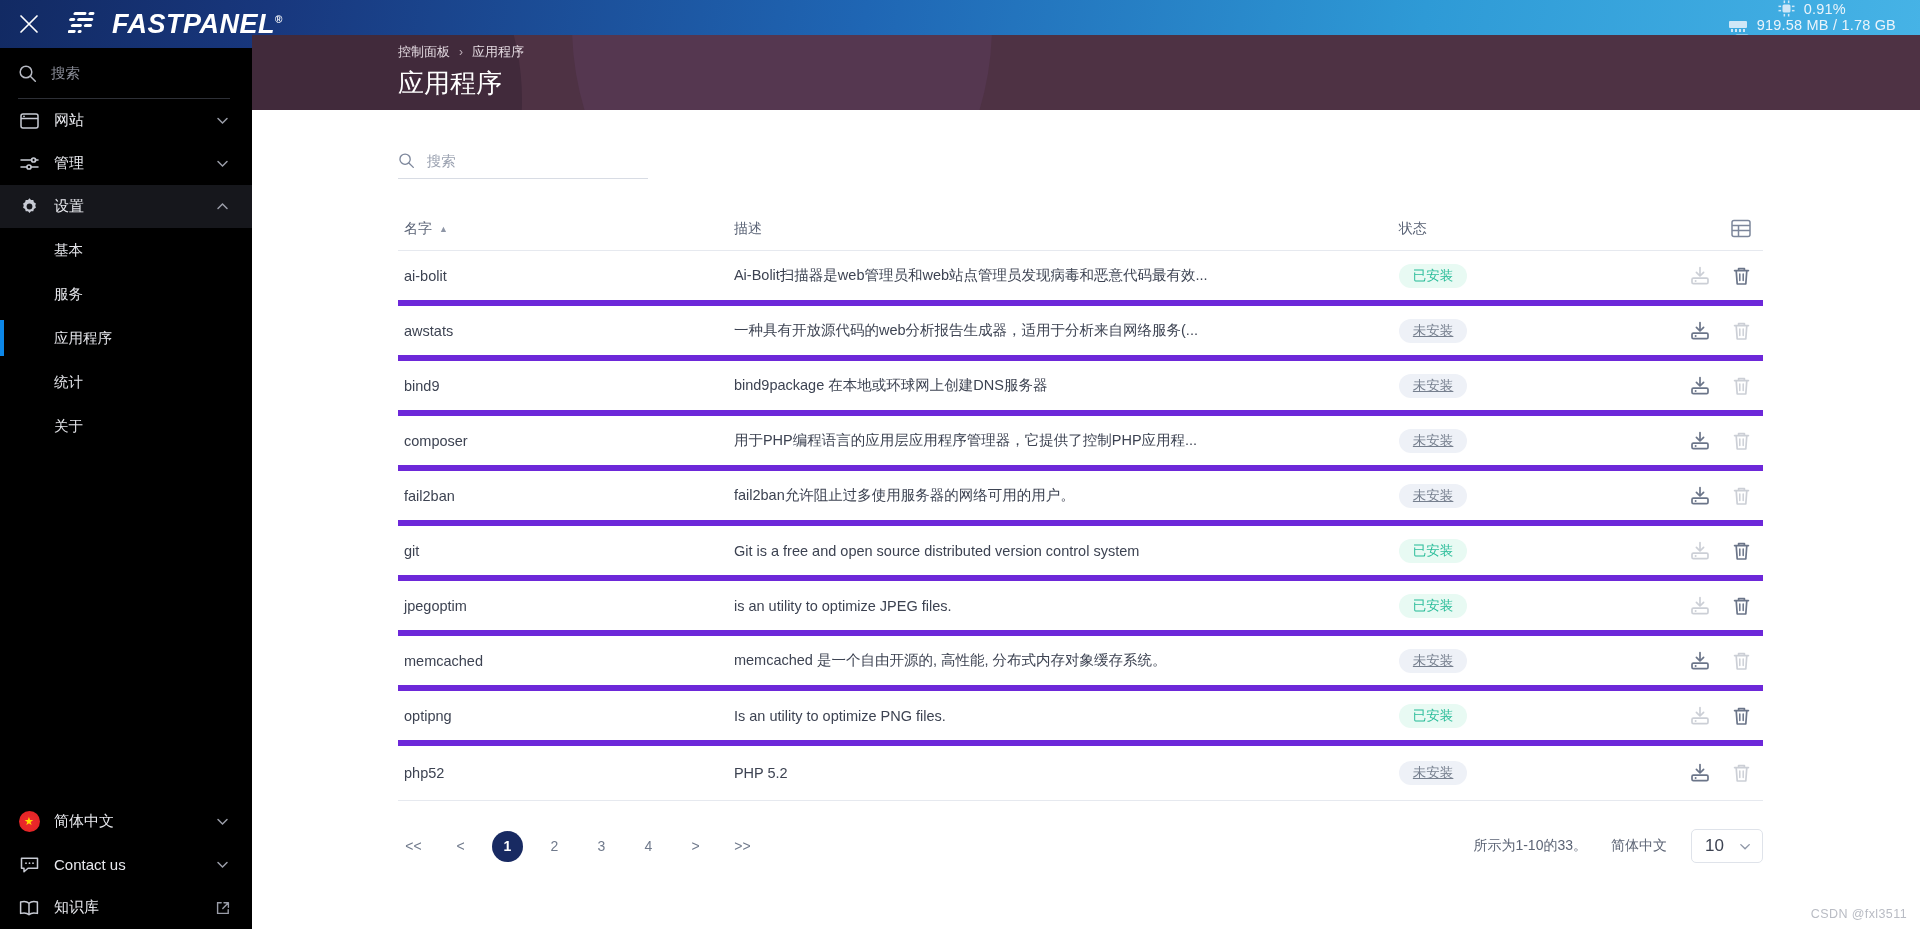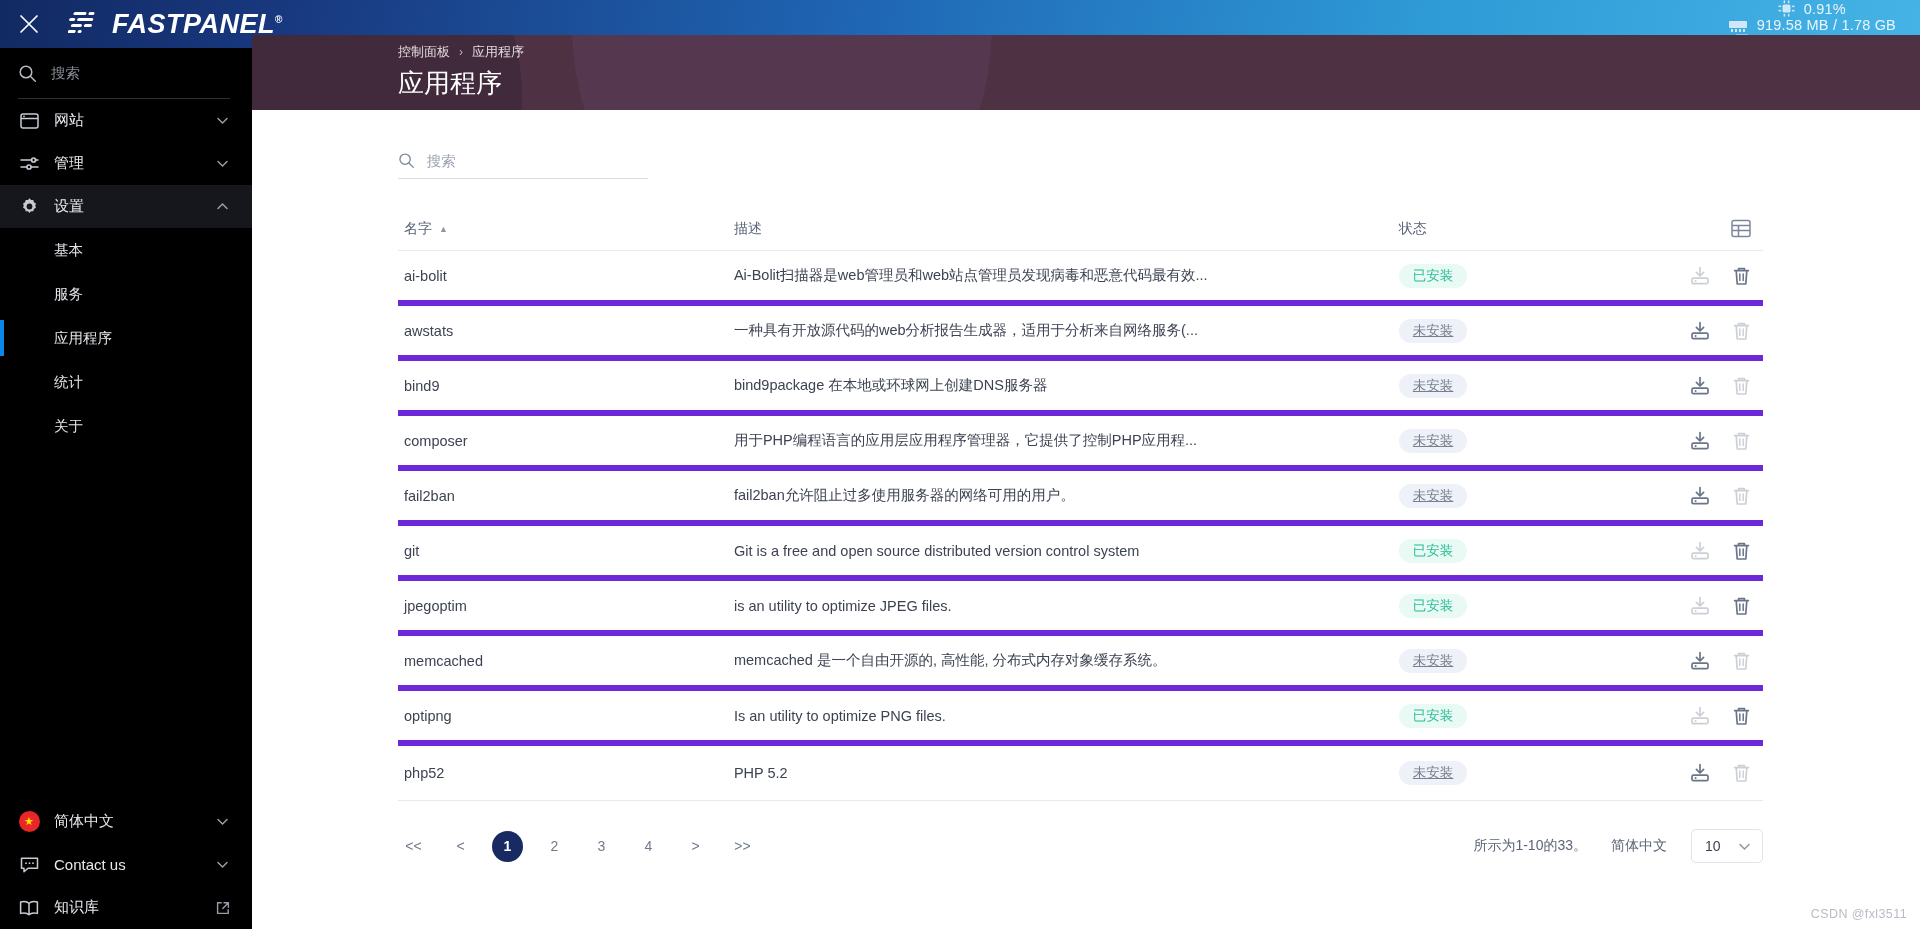--- a/index.html
+++ b/index.html
@@ -145,21 +145,21 @@
   .pg {
     min-width: 31px; height: 31px; display: flex; align-items: center; justify-content: center;
     font-size: 14px; color: #707a8c; cursor: pointer; margin-right: 16px; border-radius: 50%;
   }
   .pg:last-child { margin-right: 0; }
   .pg.active { background: #182a62; color: #fff; width: 31px; font-weight: 600; }
   .footer-right { margin-left: auto; display: flex; align-items: center; gap: 24px; font-size: 14px; color: #5c6475; }
   .select-box {
     display: flex; align-items: center; justify-content: space-between; gap: 14px;
     width: 72px; height: 34px; border: 1px solid #dfe3ea; border-radius: 5px;
-    padding: 0 10px 0 13px; font-size: 14px; color: #3d4352; cursor: pointer; background: #fff;
+    padding: 0 10px 0 13px; font-size: 17px; color: #3d4352; cursor: pointer; background: #fff;
   }
   .watermark {
     position: absolute; right: 13px; bottom: 8px; font-size: 12.5px; color: #b9bcc4;
     letter-spacing: .4px;
   }
 </style>
 </head>
 <body>
 
 <div class="app">

